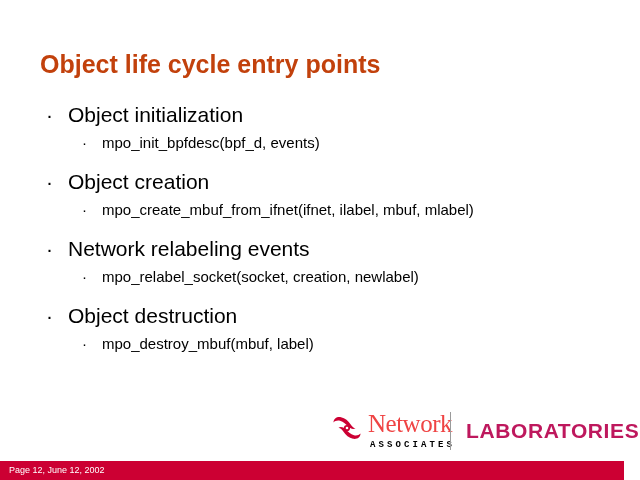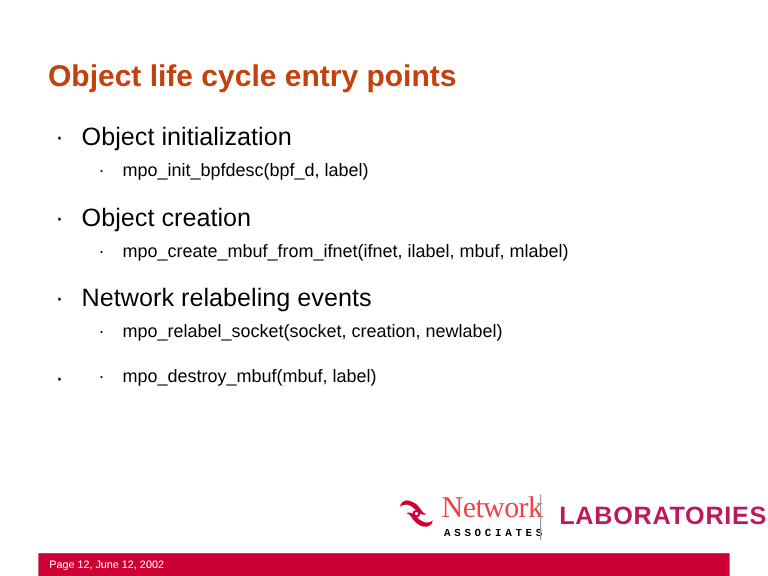--- a/index.html
+++ b/index.html
@@ -138,24 +138,23 @@
     color: #be185d;
     letter-spacing: 0.6px;
     white-space: nowrap;
   }
 
   
   .footer-bar {
     position: absolute;
     left: 0;
     top: 461px;
-    width: 576px;
+    width: 624px;
     height: 19px;
     background: #CC0033;
-    margin-left: 32px;
   }
   .footer-text {
     position: absolute;
     left: 9px;
     top: 4px;
     font-size: 9px;
     line-height: 11px;
     color: #ffffff;
     white-space: nowrap;
   }
@@ -169,21 +168,21 @@
 
   <div class="body">
 
     <div class="group">
       <div class="l1">
         <span class="bullet">·</span>
         <span>Object initialization</span>
       </div>
       <div class="l2">
         <span class="bullet">·</span>
-        <span>mpo_init_bpfdesc(bpf_d, label)</span>
+        <span>mpo_init_bpfdesc(bpf_d, events)</span>
       </div>
       <div class="gap-after-sub"></div>
     </div>
 
     <div class="group">
       <div class="l1">
         <span class="bullet">·</span>
         <span>Object creation</span>
       </div>
       <div class="l2">
@@ -201,20 +200,21 @@
       <div class="l2">
         <span class="bullet">·</span>
         <span>mpo_relabel_socket(socket, creation, newlabel)</span>
       </div>
       <div class="gap-after-sub"></div>
     </div>
 
     <div class="group">
       <div class="l1">
         <span class="bullet">·</span>
+        <span>Object destruction</span>
       </div>
       <div class="l2">
         <span class="bullet">·</span>
         <span>mpo_destroy_mbuf(mbuf, label)</span>
       </div>
     </div>
 
   </div>
 
   <div class="logo">

